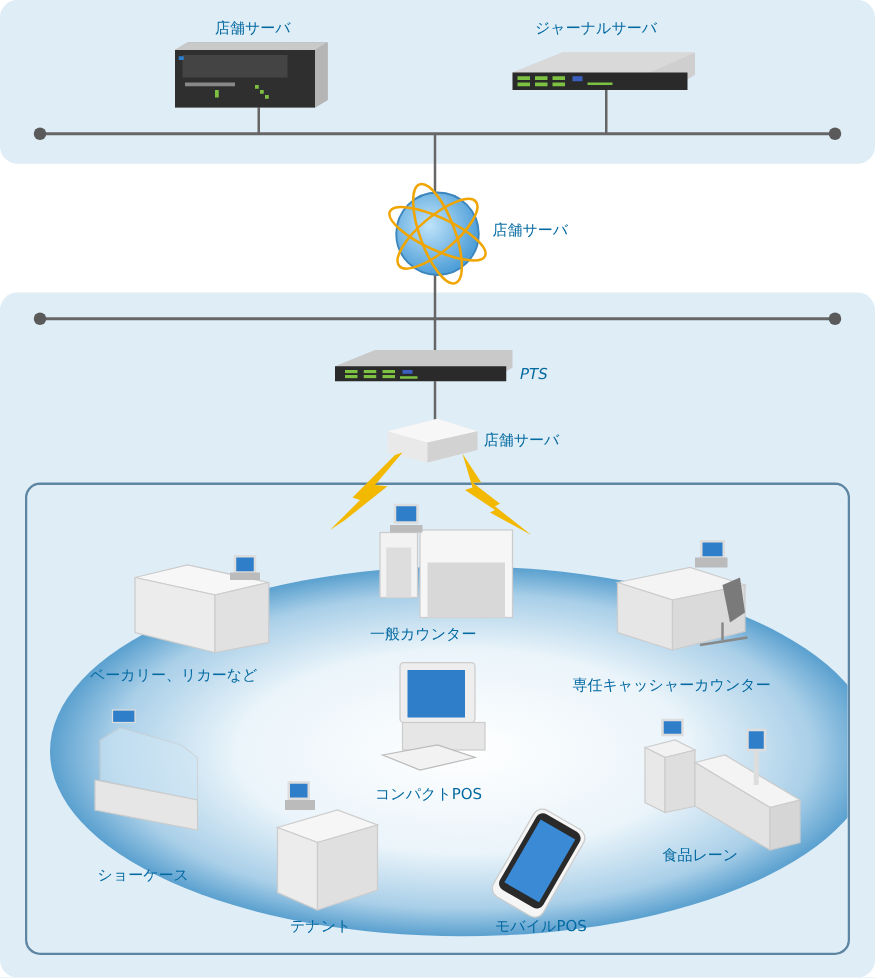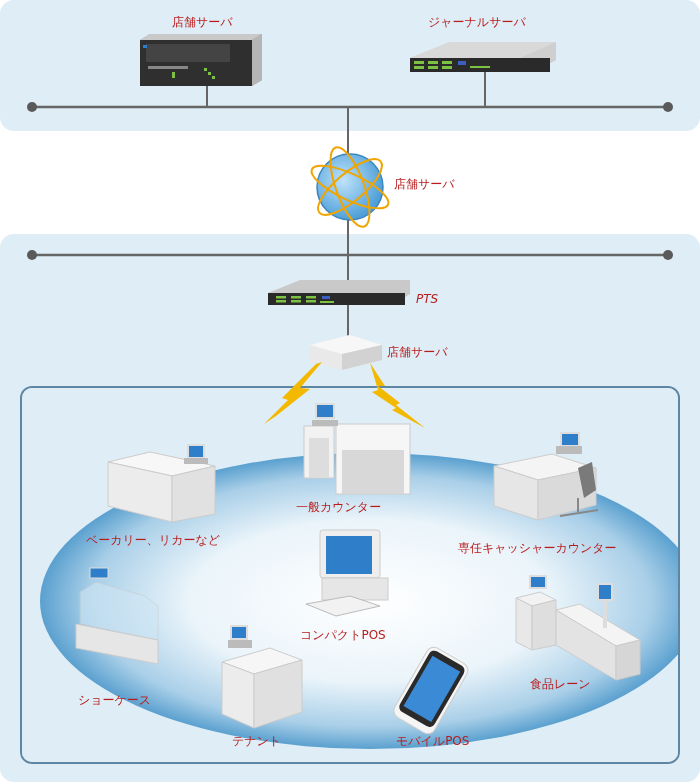--- a/index.html
+++ b/index.html
@@ -3,21 +3,21 @@
 <meta charset="utf-8">
 <style>
   html, body { margin: 0; padding: 0; }
   body { width: 700px; height: 782px; background: #ffffff; position: relative; overflow: hidden;
          font-family: "DejaVu Sans", "Liberation Sans", sans-serif; color: #333; }
   .panel { position: absolute; background: #deedf6; border-radius: 14px; }
   .panel-top { left: 0; top: 0; width: 700px; height: 131px; }
   .panel-bottom { left: 0; top: 234px; width: 700px; height: 548px; }
   .inner-box { position: absolute; left: 20px; top: 386px; width: 660px; height: 378px;
                border: 2px solid #5e86a3; border-radius: 12px; box-sizing: border-box; overflow: hidden; }
-  .lbl { position: absolute; font-size: 12px; white-space: nowrap; color: #b91c1c; }
+  .lbl { position: absolute; font-size: 12px; white-space: nowrap; color: #0369a1; }
   .abs { position: absolute; }
 </style>
 </head>
 <body>
 
 <div class="panel panel-top"></div>
 <div class="panel panel-bottom"></div>
 
 <div class="inner-box">
   <svg width="660" height="378" style="position:absolute;left:-2px;top:-2px;">
@@ -181,19 +181,19 @@
   </g>
 </svg>
 
 <div class="lbl" style="left:172px;top:14px;">店舗サーバ</div>
 <div class="lbl" style="left:428px;top:14px;text-align:right;">ジャーナルサーバ</div>
 <div class="lbl" style="left:394px;top:176px;">店舗サーバ</div>
 <div class="lbl" style="left:416px;top:292px;font-style:italic;">PTS</div>
 <div class="lbl" style="left:387px;top:344px;">店舗サーバ</div>
 
 <div class="lbl" style="left:296px;top:499px;">一般カウンター</div>
-<div class="lbl" style="left:86px;top:532px;text-align:right;">ベーカリー、リカーなど</div>
+<div class="lbl" style="left:72px;top:532px;text-align:right;">ベーカリー、リカーなど</div>
 <div class="lbl" style="left:458px;top:540px;">専任キャッシャーカウンター</div>
 <div class="lbl" style="left:300px;top:627px;">コンパクトPOS</div>
 <div class="lbl" style="left:78px;top:678px;margin-top:14px;">ショーケース</div>
 <div class="lbl" style="left:530px;top:676px;">食品レーン</div>
 <div class="lbl" style="left:232px;top:733px;">テナント</div>
 <div class="lbl" style="left:396px;top:733px;">モバイルPOS</div>
 
 </body></html>

